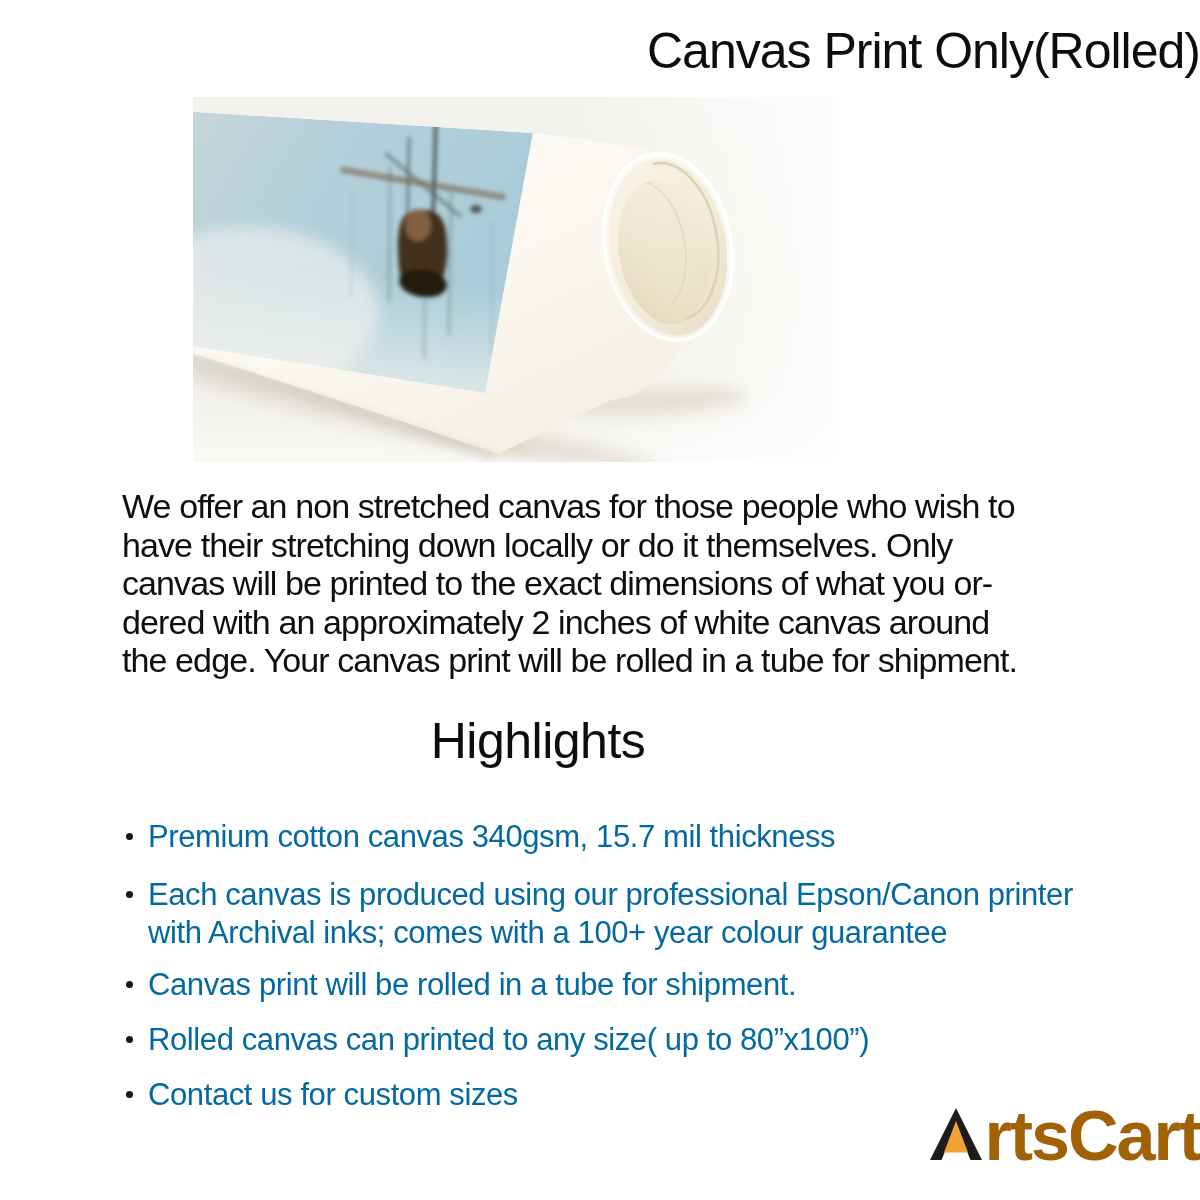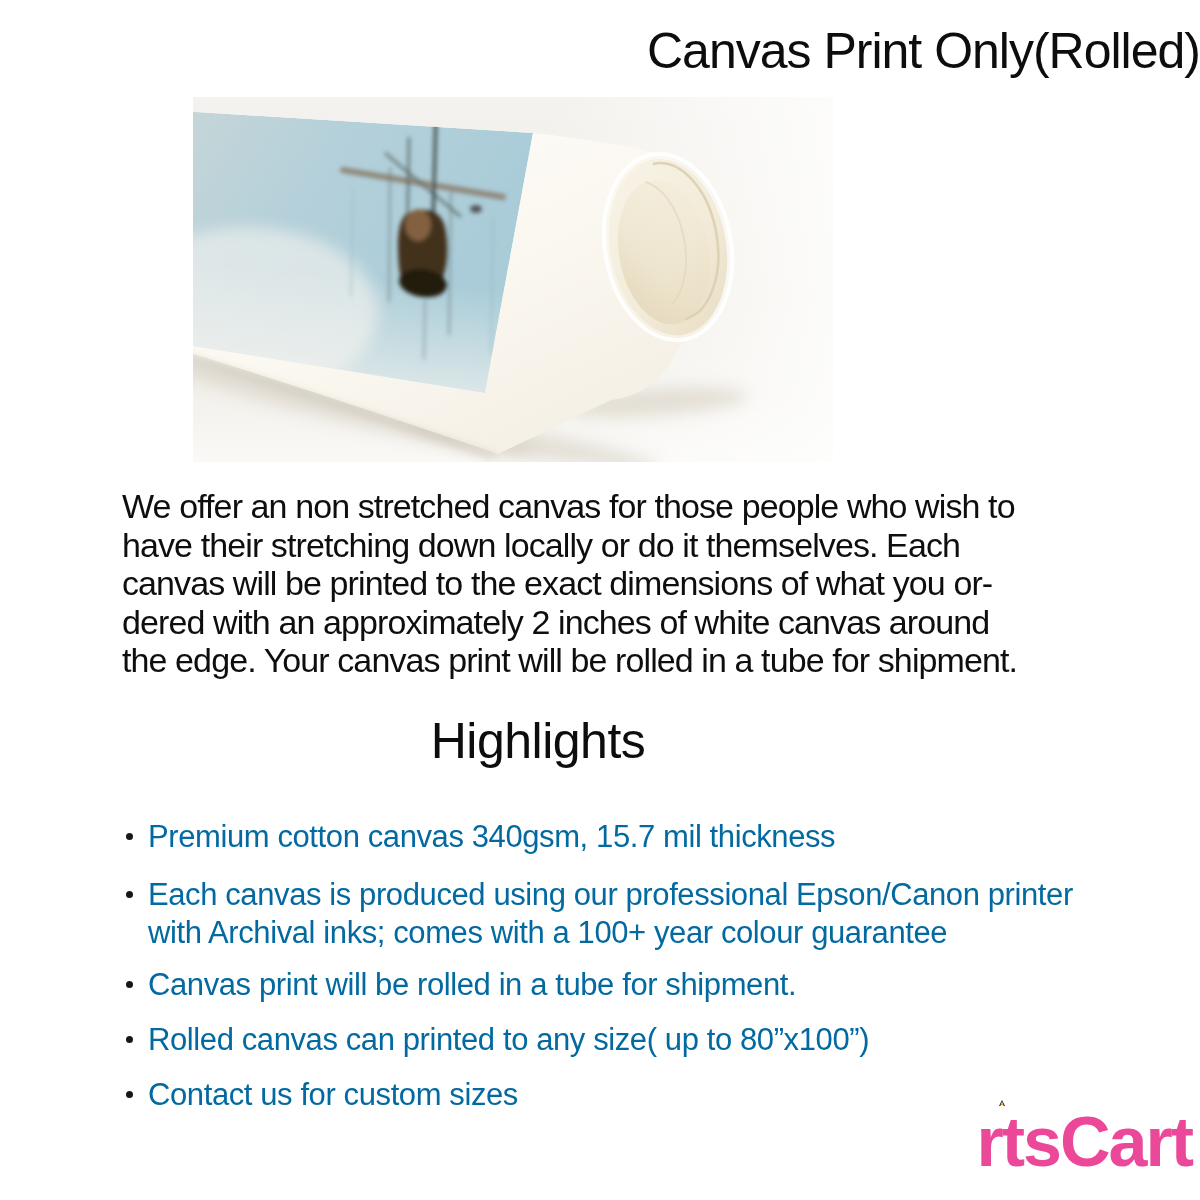--- a/index.html
+++ b/index.html
@@ -26,25 +26,24 @@
   .bullet-item{
     position:absolute;left:148px;width:1000px;
     font-size:31px;line-height:38px;letter-spacing:-0.4px;color:#0369a1;
     white-space:nowrap;
   }
   .bullet-dot{
     position:absolute;left:-22px;top:15px;width:7px;height:7px;border-radius:50%;
     background:#171717;
   }
   .logo{
-    position:absolute;right:8px;top:1100px;height:78px;
+    position:absolute;right:0;top:1100px;height:78px;
     display:flex;align-items:baseline;
-    font-size:70px;font-weight:700;letter-spacing:-2px;color:#ec4899;
+    font-size:70px;font-weight:700;letter-spacing:-2px;color:#a16207;
     line-height:72px;
-    flex-direction:column;
   }
   .logo svg{display:inline-block;vertical-align:baseline;margin-right:2px;}
   .logo .rest{position:relative;top:0;}
 </style>
 </head>
 <body>
 
 <div id="page">
 
   <div class="title">Canvas Print Only(Rolled)</div>
@@ -143,21 +142,21 @@
           <ellipse cx="283" cy="112" rx="6" ry="4" fill="#3c3a34" opacity="0.8"></ellipse>
         </g>
       </g>
 
       <path d="M -12,256 Q 140,303 305,359 L 300,362 Q 140,307 -12,260 Z" fill="#b9b1a2" opacity="0.55" filter="url(#blur4)"></path>
     </svg>
   </div>
 
   <div class="desc">
     <div>We offer an non stretched canvas for those people who wish to</div>
-    <div>have their stretching down locally or do it themselves. Each</div>
+    <div>have their stretching down locally or do it themselves. Only</div>
     <div>canvas will be printed to the exact dimensions of what you or-</div>
     <div>dered with an approximately 2 inches of white canvas around</div>
     <div>the edge. Your canvas print will be rolled in a tube for shipment.</div>
   </div>
 
   <div class="highlights-heading">Highlights</div>
 
   <div class="bullet-item" style="top:818px">
     <span class="bullet-dot"></span>
     <div>Premium cotton canvas 340gsm, 15.7 mil thickness</div>

